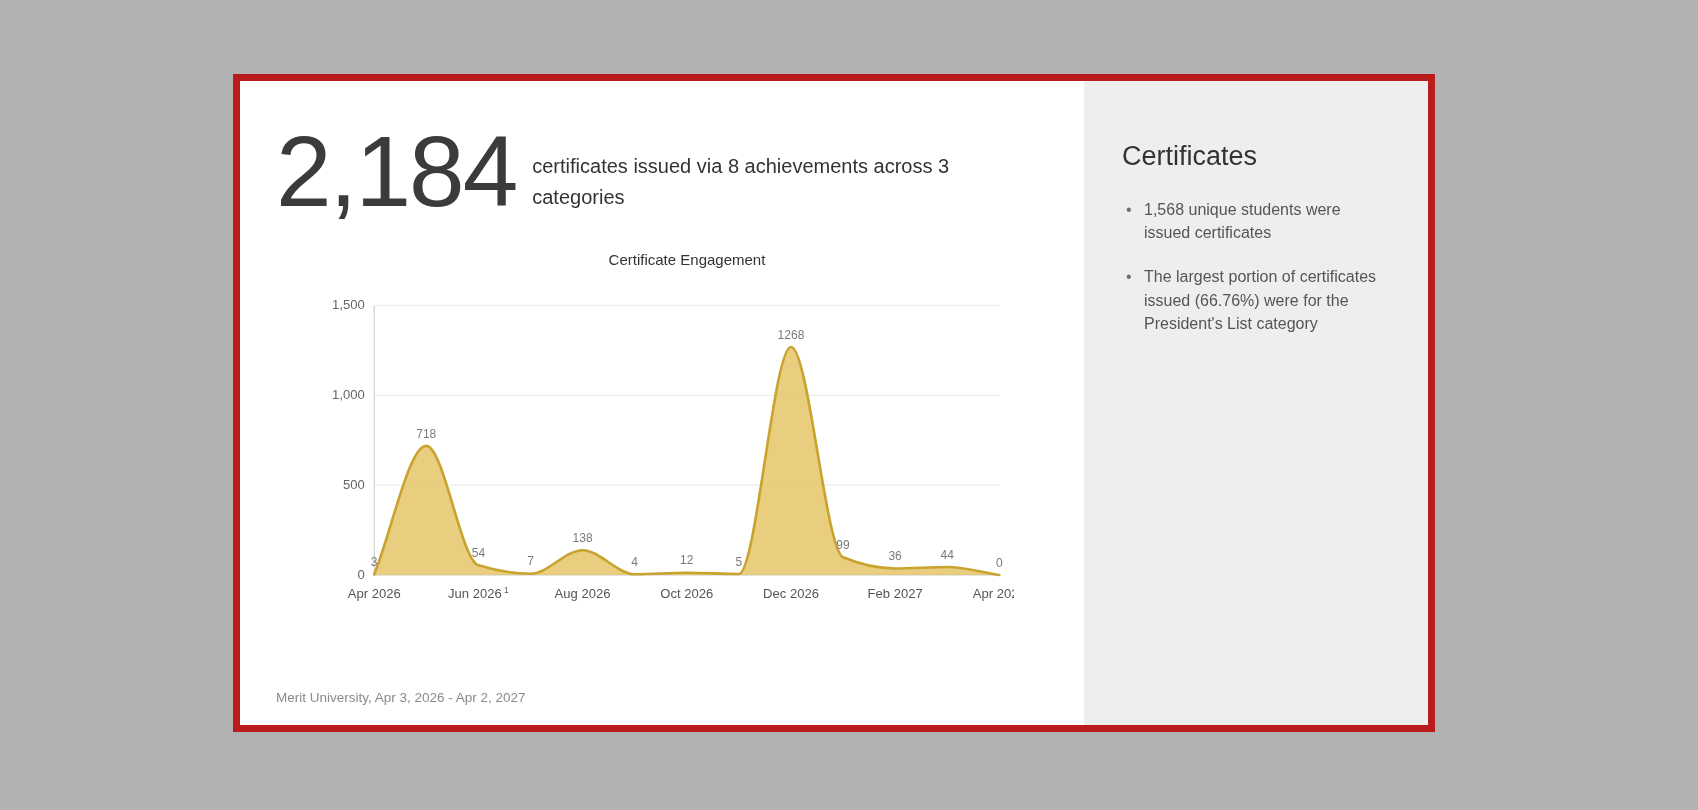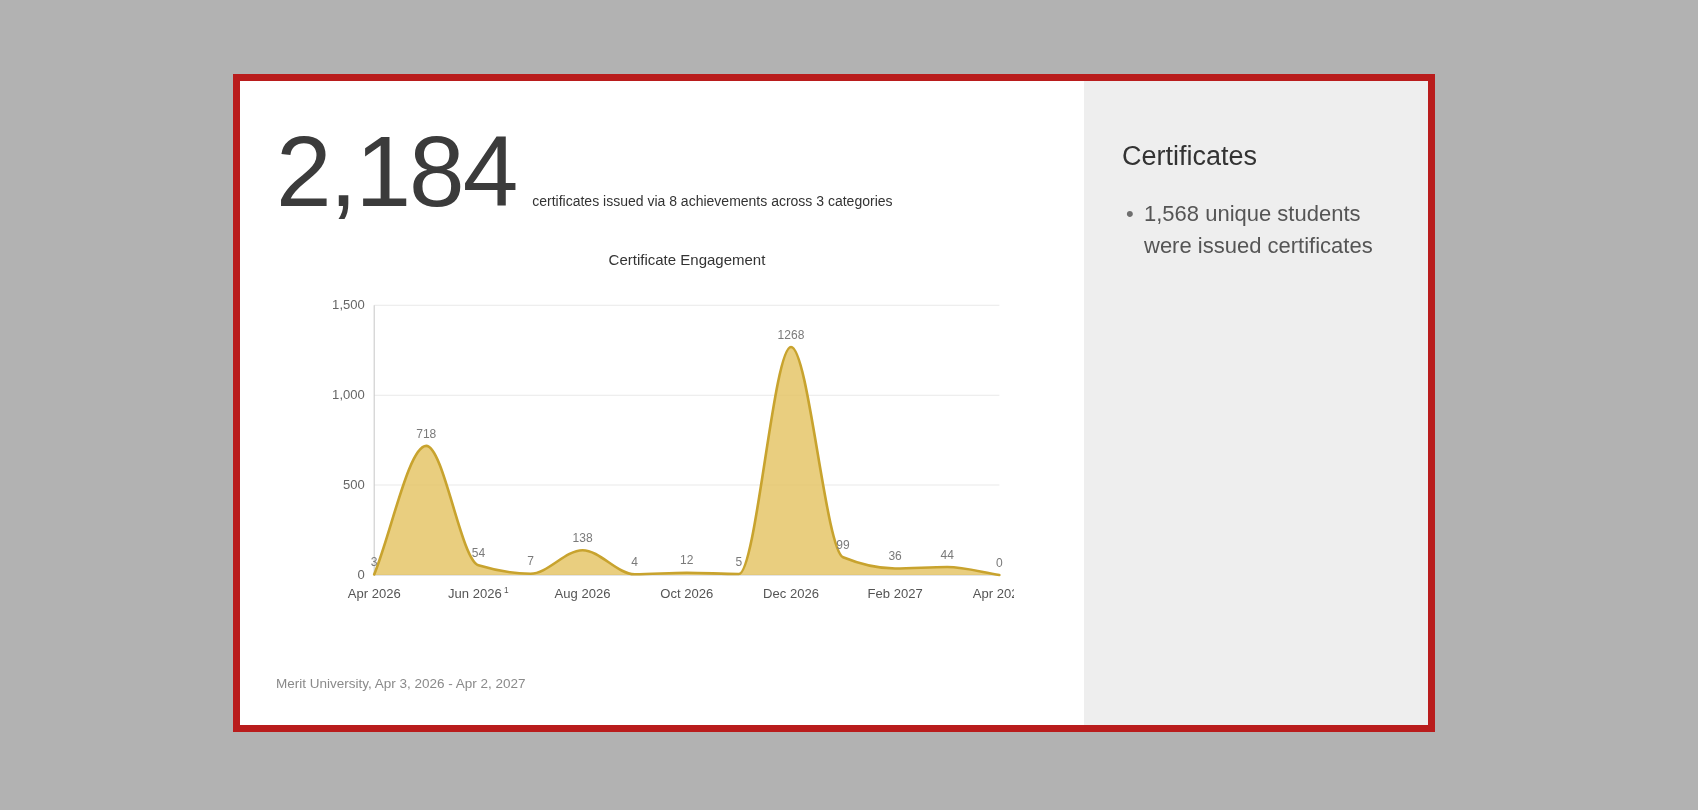--- a/index.html
+++ b/index.html
@@ -26,57 +26,57 @@
   }
   .headline { display:flex; align-items:flex-end; gap:16px; }
   .big-number {
     font-size:100px;
     font-weight:300;
     color:#3b3b3b;
     line-height:1;
     letter-spacing:-2px;
   }
   .headline-desc {
-    font-size:14px;
+    font-size:20px;
     color:#333333;
     line-height:1.55;
     max-width:440px;
     padding-bottom:8px;
   }
   .chart-block { width:690px; margin:30px 0 0 48px; }
   .chart-title {
     text-align:center;
     padding-left:36px;
     font-size:15px;
     color:#333333;
     margin-bottom:8px;
   }
   #chart svg { display:block; width:100%; font-family:inherit; }
   .footer-note {
     position:absolute;
-    left:36px; bottom:34px;
+    left:36px; bottom:20px;
     font-size:13.5px;
     color:#8a8a8a;
   }
   .sidebar {
     width:344px;
     background:#eeeeee;
     padding:60px 42px 0 38px;
   }
   .sidebar-title {
     font-size:27px;
     font-weight:400;
     color:#333333;
     margin-bottom:26px;
   }
   .sidebar ul { list-style:none; }
   .sidebar li {
     position:relative;
     padding-left:22px;
-    font-size:22px;
+    font-size:16px;
     color:#555555;
     line-height:1.45;
     margin-bottom:21px;
   }
   .sidebar li::before {
     content:"\2022";
     position:absolute;
     left:4px;
     color:#6f6f6f;
   }
@@ -131,16 +131,17 @@
         </div>
     </div>
 
     <div class="footer-note">Merit University, Apr 3, 2026 - Apr 2, 2027</div>
   </div>
 
   <div class="sidebar">
     <div class="sidebar-title">Certificates</div>
     <ul>
         <li>1,568 unique students were issued certificates</li>
+        <li>The largest portion of certificates issued (66.76%) were for the President's List category</li>
       </ul>
   </div>
 
 </div>
 
 </body></html>

